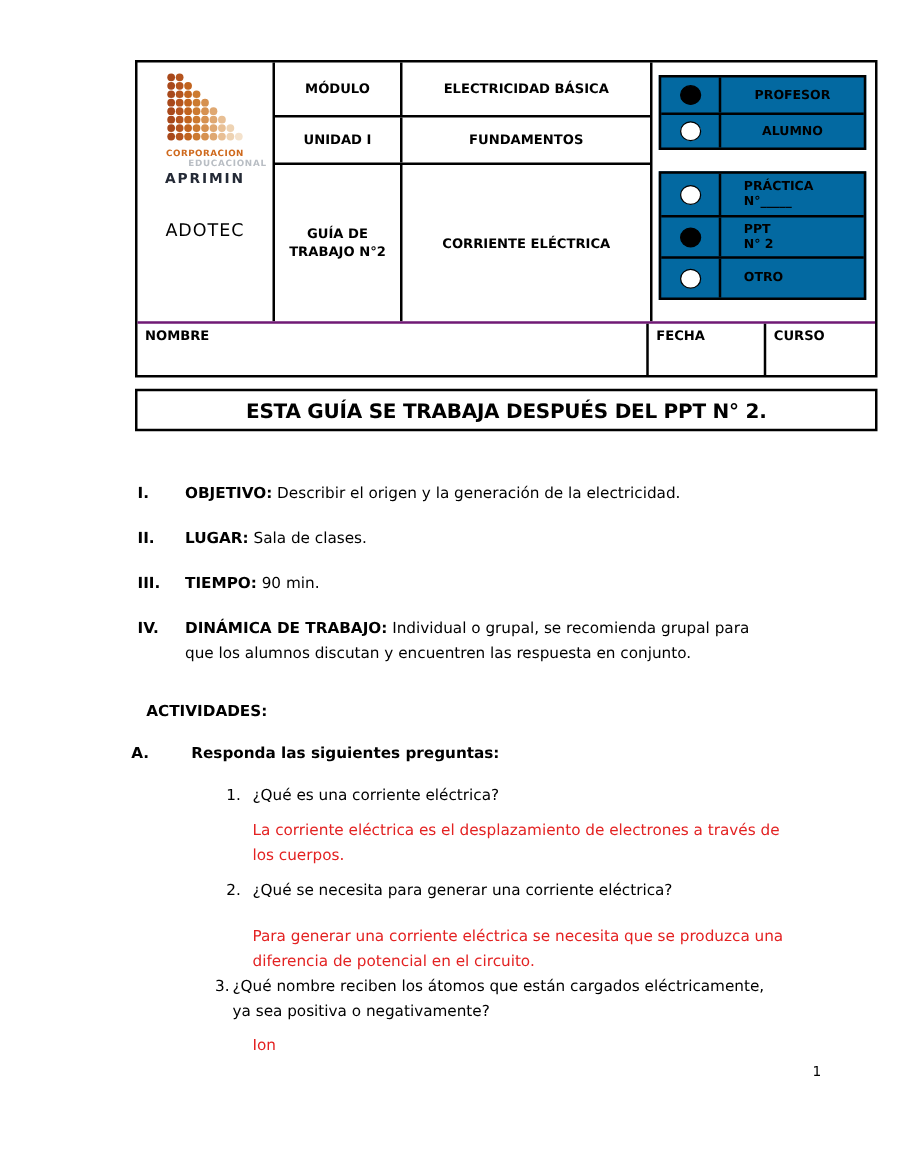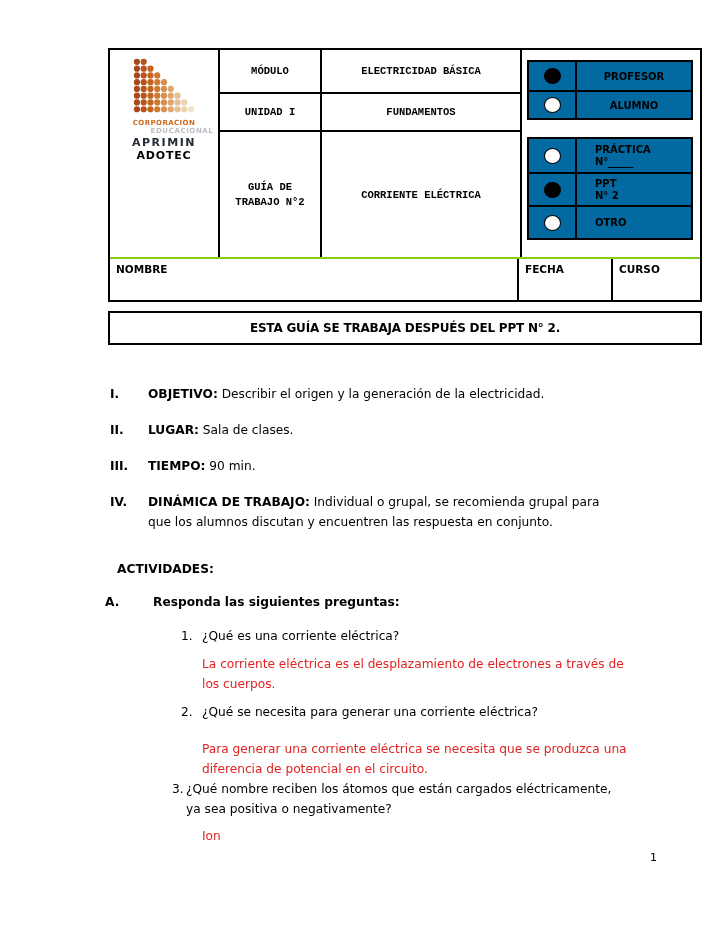--- a/index.html
+++ b/index.html
@@ -9,51 +9,51 @@
     font-family:"DejaVu Sans", sans-serif; color:#000; overflow:hidden;
   }
 
   
   .header { position:absolute; left:108px; top:48px; width:594px; height:254px; border:2px solid #000; display:flex; flex-direction:column; }
   .header-top { display:flex; height:207px; }
   .logo-cell { width:110px; border-right:2px solid #000; display:flex; flex-direction:column; align-items:center; padding-top:8px; }
   .logo-line1 { font-size:7px; font-weight:bold; color:#cf6a1e; letter-spacing:0.4px; margin-top:3px; }
   .logo-line2 { font-size:7px; font-weight:bold; color:#b9bec4; letter-spacing:0.6px;padding-left:36px; }
   .logo-line3 { font-size:11px; font-weight:bold; color:#242a36; letter-spacing:1.5px; margin-top:1px; }
-  .adotec { margin-top:0; font-weight:bold; font-size:11px; letter-spacing:0.8px; }
+  .adotec { margin-top:28px; font-weight:normal; font-size:14px; letter-spacing:0.8px; }
 
   .mid-col { width:302px; border-right:2px solid #000; display:flex; flex-direction:column; }
-  .mid-row { display:flex; border-bottom:2px solid #000; height:44px;font-family:Liberation Mono, monospace; }
+  .mid-row { display:flex; border-bottom:2px solid #000; height:44px; }
   .mid-row.r2 { height:38px; }
   .mid-row.r3 { flex:1; border-bottom:none; }
   .mid-label { width:102px; border-right:2px solid #000; display:flex; align-items:center; justify-content:center; text-align:center; font-weight:bold; font-size:10.5px; line-height:15px; padding:2px 8px; }
   .mid-value { flex:1; display:flex; align-items:center; justify-content:center; text-align:center; font-weight:bold; font-size:10.5px; padding:2px 6px; }
 
   .right-col { flex:1; position:relative; }
   .check-box { position:absolute; left:5px; width:166px; border:2px solid #000; background:#0369a1; }
   .box-a { top:10px; }
   .box-b { top:87px; }
   .check-row { display:flex; align-items:center; height:28px; }
   .box-b .check-row { height:33px; }
   .check-row + .check-row { border-top:2px solid #000; }
   .check-cell { width:48px; align-self:stretch; border-right:2px solid #000; display:flex; align-items:center; justify-content:center; }
   .radio { width:17px; height:16px; border:1.6px solid #000; border-radius:50%; background:#fff; }
   .radio.filled { background:#000; }
   .check-label { flex:1; text-align:center; font-weight:bold; font-size:10px; }
   .check-label-l { flex:1; text-align:left; padding-left:18px; font-weight:bold; font-size:10px; line-height:12px; }
 
-  .header-fields { display:flex; flex:1; border-top:2px solid #84cc16; }
+  .header-fields { display:flex; flex:1; border-top:2px solid #701a75; }
   .field { padding:4px 6px; font-weight:bold; font-size:10.5px; }
   .field-nombre { flex:1; }
   .field-fecha { width:94px; border-left:2px solid #000; }
   .field-curso { width:89px; border-left:2px solid #000; }
 
   
   .banner { position:absolute; left:108px; top:311px; width:594px; height:34px; border:2px solid #000;
-    display:flex; align-items:center; justify-content:center; font-weight:bold; font-size:12px; letter-spacing:-0.2px; }
+    display:flex; align-items:center; justify-content:center; font-weight:bold; font-size:16px; letter-spacing:-0.2px; }
 
   
   .body { position:absolute; left:108px; top:384px; width:600px; font-size:12.2px; line-height:20px; }
   .sec { display:flex; margin-left:2px; margin-bottom:16px; }
   .sec-num { width:38px; font-weight:bold; flex:none; }
   .sec-text { flex:1; }
   .pre { white-space:pre; }
 
   .acts-title { font-weight:bold; margin:27px 0 13px 9px; }
   .a-row { display:flex; margin-left:-3px; margin-bottom:14px; font-weight:bold; }

